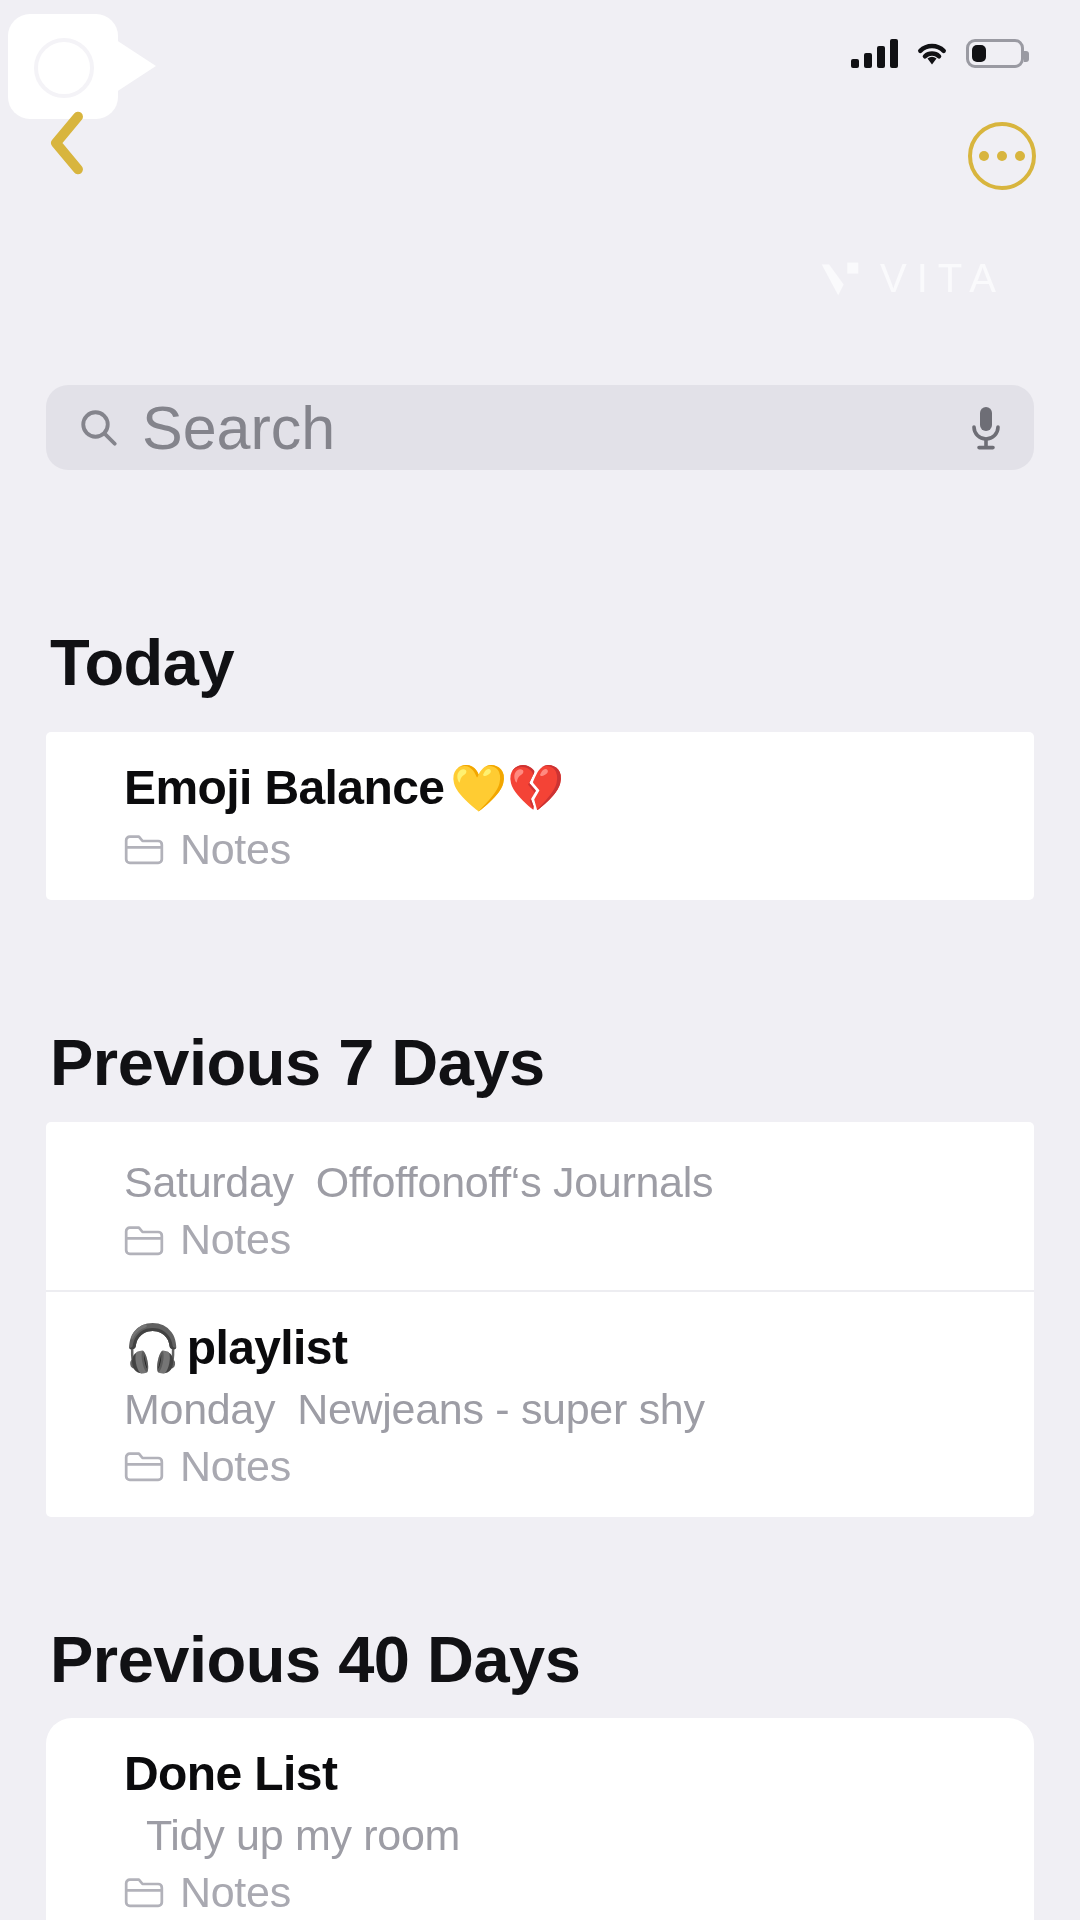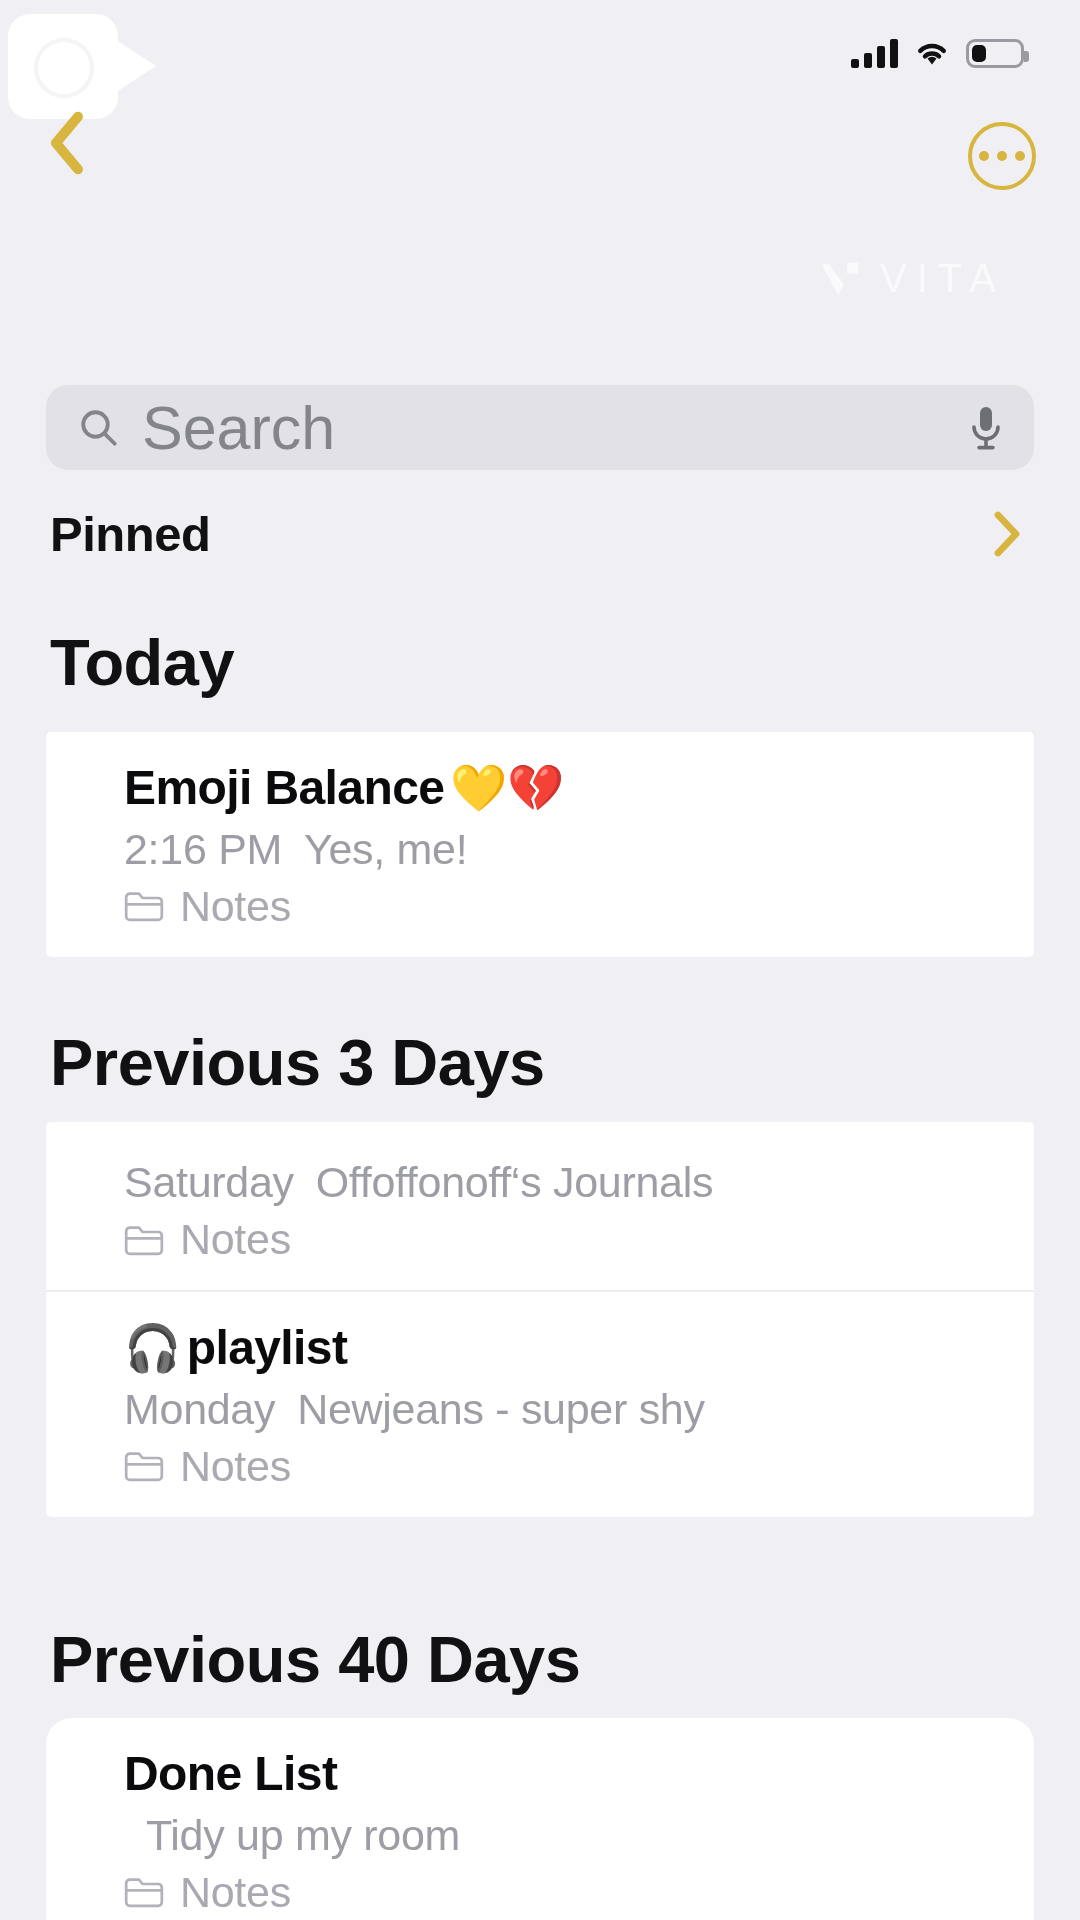--- a/index.html
+++ b/index.html
@@ -219,50 +219,40 @@
       <path d="M15.2 15.2 L21 21" stroke="#84848C" stroke-width="2.2" stroke-linecap="round"></path>
     </svg>
     <span class="search-placeholder">Search</span>
     <svg class="mic-icon" viewBox="0 0 18 24">
       <rect x="6" y="1.5" width="6" height="12" rx="3" fill="#6E6E76"></rect>
       <path d="M3 11.5 A6 6 0 0 0 15 11.5" stroke="#6E6E76" stroke-width="1.8" fill="none" stroke-linecap="round"></path>
       <path d="M9 17.5 L9 21.5 M5.5 21.8 L12.5 21.8" stroke="#6E6E76" stroke-width="1.8" stroke-linecap="round"></path>
     </svg>
   </div>
 
-  <div class="pinned-row" style="top:498px; height:72px;">
-    <span class="pinned-label">Pinned</span>
-    <svg class="pinned-chev" viewBox="0 0 13 23">
-      <path d="M2 2 L11 11.5 L2 21" stroke="#D8B53E" stroke-width="3.4" fill="none" stroke-linecap="round" stroke-linejoin="round"></path>
-    </svg>
-  </div>
 
   <div class="section-head" style="top:625px;">Today</div>
 
   <div class="card" style="top:732px;">
     <div class="note">
       <div class="note-title">
         <span>Emoji Balance</span>
         <span class="emoji">💛💔</span>
-      </div>
-      <div class="note-sub">
-        <span>2:16 PM</span>
-        <span>Yes, me!</span>
       </div>
       <div class="note-folder">
         <svg class="folder-icon" viewBox="0 0 22 18">
           <path d="M1.2 4.2 A2 2 0 0 1 3.2 2.2 L8.2 2.2 L10.2 4.6 L18.8 4.6 A2 2 0 0 1 20.8 6.6 L20.8 14.6 A2 2 0 0 1 18.8 16.6 L3.2 16.6 A2 2 0 0 1 1.2 14.6 Z" stroke="#B2B2BA" stroke-width="1.5" fill="none" stroke-linejoin="round"></path>
           <path d="M1.4 8.1 L20.6 8.1" stroke="#B2B2BA" stroke-width="1.5"></path>
         </svg>
         <span>Notes</span>
       </div>
     </div>
   </div>
 
-  <div class="section-head" style="top:1025px;">Previous 3 Days</div>
+  <div class="section-head" style="top:1025px;">Previous 7 Days</div>
 
   <div class="card" style="top:1122px;">
     <div class="note">
       <div class="note-sub">
         <span>Saturday</span>
         <span>Offoffonoff‘s Journals</span>
       </div>
       <div class="note-folder">
         <svg class="folder-icon" viewBox="0 0 22 18">
           <path d="M1.2 4.2 A2 2 0 0 1 3.2 2.2 L8.2 2.2 L10.2 4.6 L18.8 4.6 A2 2 0 0 1 20.8 6.6 L20.8 14.6 A2 2 0 0 1 18.8 16.6 L3.2 16.6 A2 2 0 0 1 1.2 14.6 Z" stroke="#B2B2BA" stroke-width="1.5" fill="none" stroke-linejoin="round"></path>

